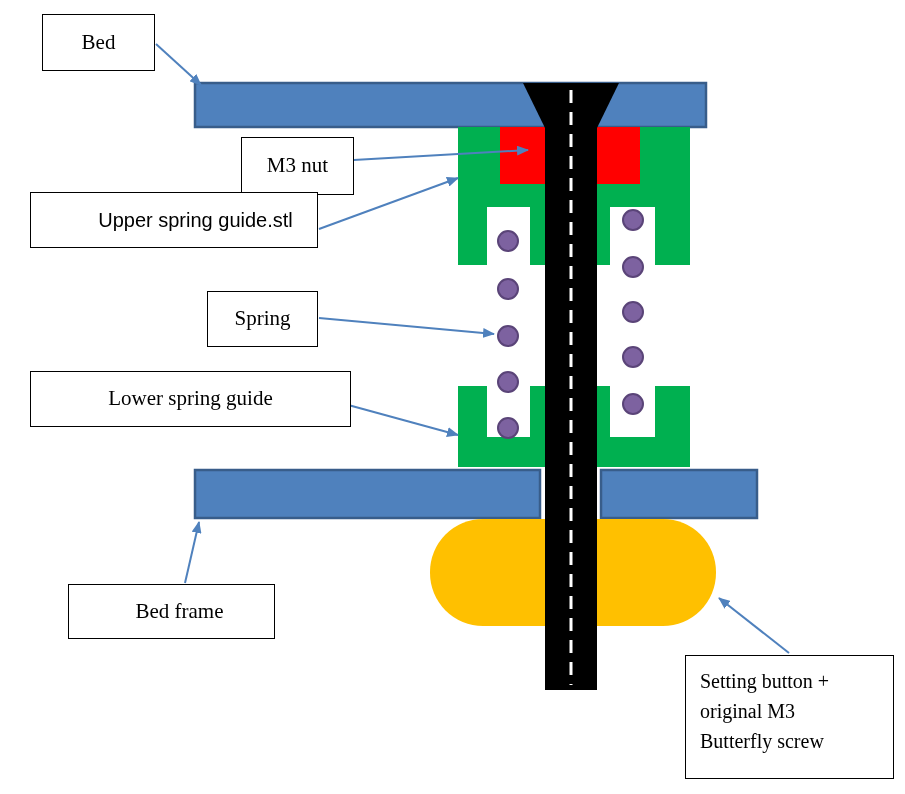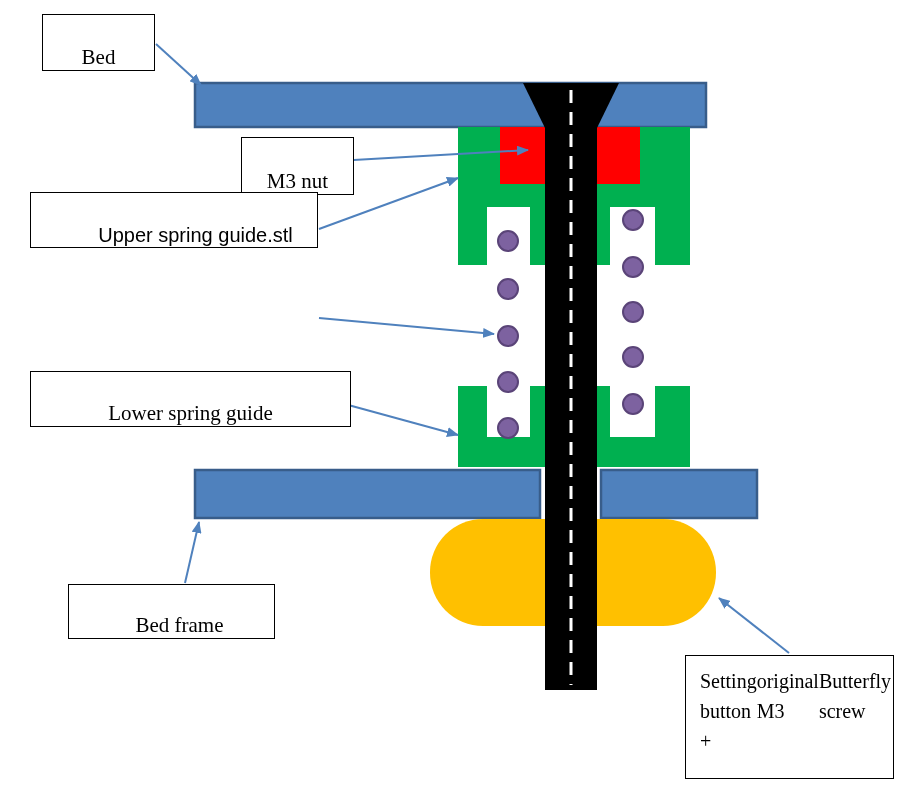--- a/index.html
+++ b/index.html
@@ -20,39 +20,39 @@
     position: absolute;
     left: 0;
     top: 0;
   }
   .label {
     position: absolute;
     box-sizing: border-box;
     background: #ffffff;
     border: 1px solid #000000;
     display: flex;
-    align-items: flex-end;
+    align-items: center;
     justify-content: center;
     font-size: 21px;
     text-align: center;
     line-height: 1.2;
   }
   .sans {
     font-family: "Liberation Sans", sans-serif;
     font-size: 20px;
   }
   #lb-bed        { left: 42px;  top: 14px;  width: 113px; height: 57px; }
   #lb-m3-nut     { left: 205px; top: 137px; width: 113px; height: 58px; margin-left: 36px; }
   #lb-upper-guide{ left: 30px;  top: 192px; width: 288px; height: 56px; padding-left: 43px; }
   #lb-spring     { left: 207px; top: 291px; width: 111px; height: 56px; }
   #lb-lower-guide{ left: 30px;  top: 371px; width: 321px; height: 56px; }
   #lb-bed-frame  { left: 68px;  top: 584px; width: 207px; height: 55px; padding-left: 16px; }
   #lb-setting {
     left: 685px; top: 655px; width: 209px; height: 124px;
-    flex-direction: row;
+    flex-direction: column;
     align-items: flex-start;
     justify-content: flex-start;
     padding: 10px 8px 8px 14px;
     line-height: 1.5;
     font-size: 20px;
     text-align: left;
   }
 </style>
 </head>
 <body>
@@ -113,20 +113,23 @@
   </div>
 
   <div class="label" id="lb-m3-nut">
     <span>M3 nut</span>
   </div>
 
   <div class="label sans" id="lb-upper-guide">
     <span>Upper spring guide.stl</span>
   </div>
 
+  <div class="label" id="lb-spring">
+    <span>Spring</span>
+  </div>
 
   <div class="label" id="lb-lower-guide">
     <span>Lower spring guide</span>
   </div>
 
   <div class="label" id="lb-bed-frame">
     <span>Bed frame</span>
   </div>
 
   <div class="label" id="lb-setting">

